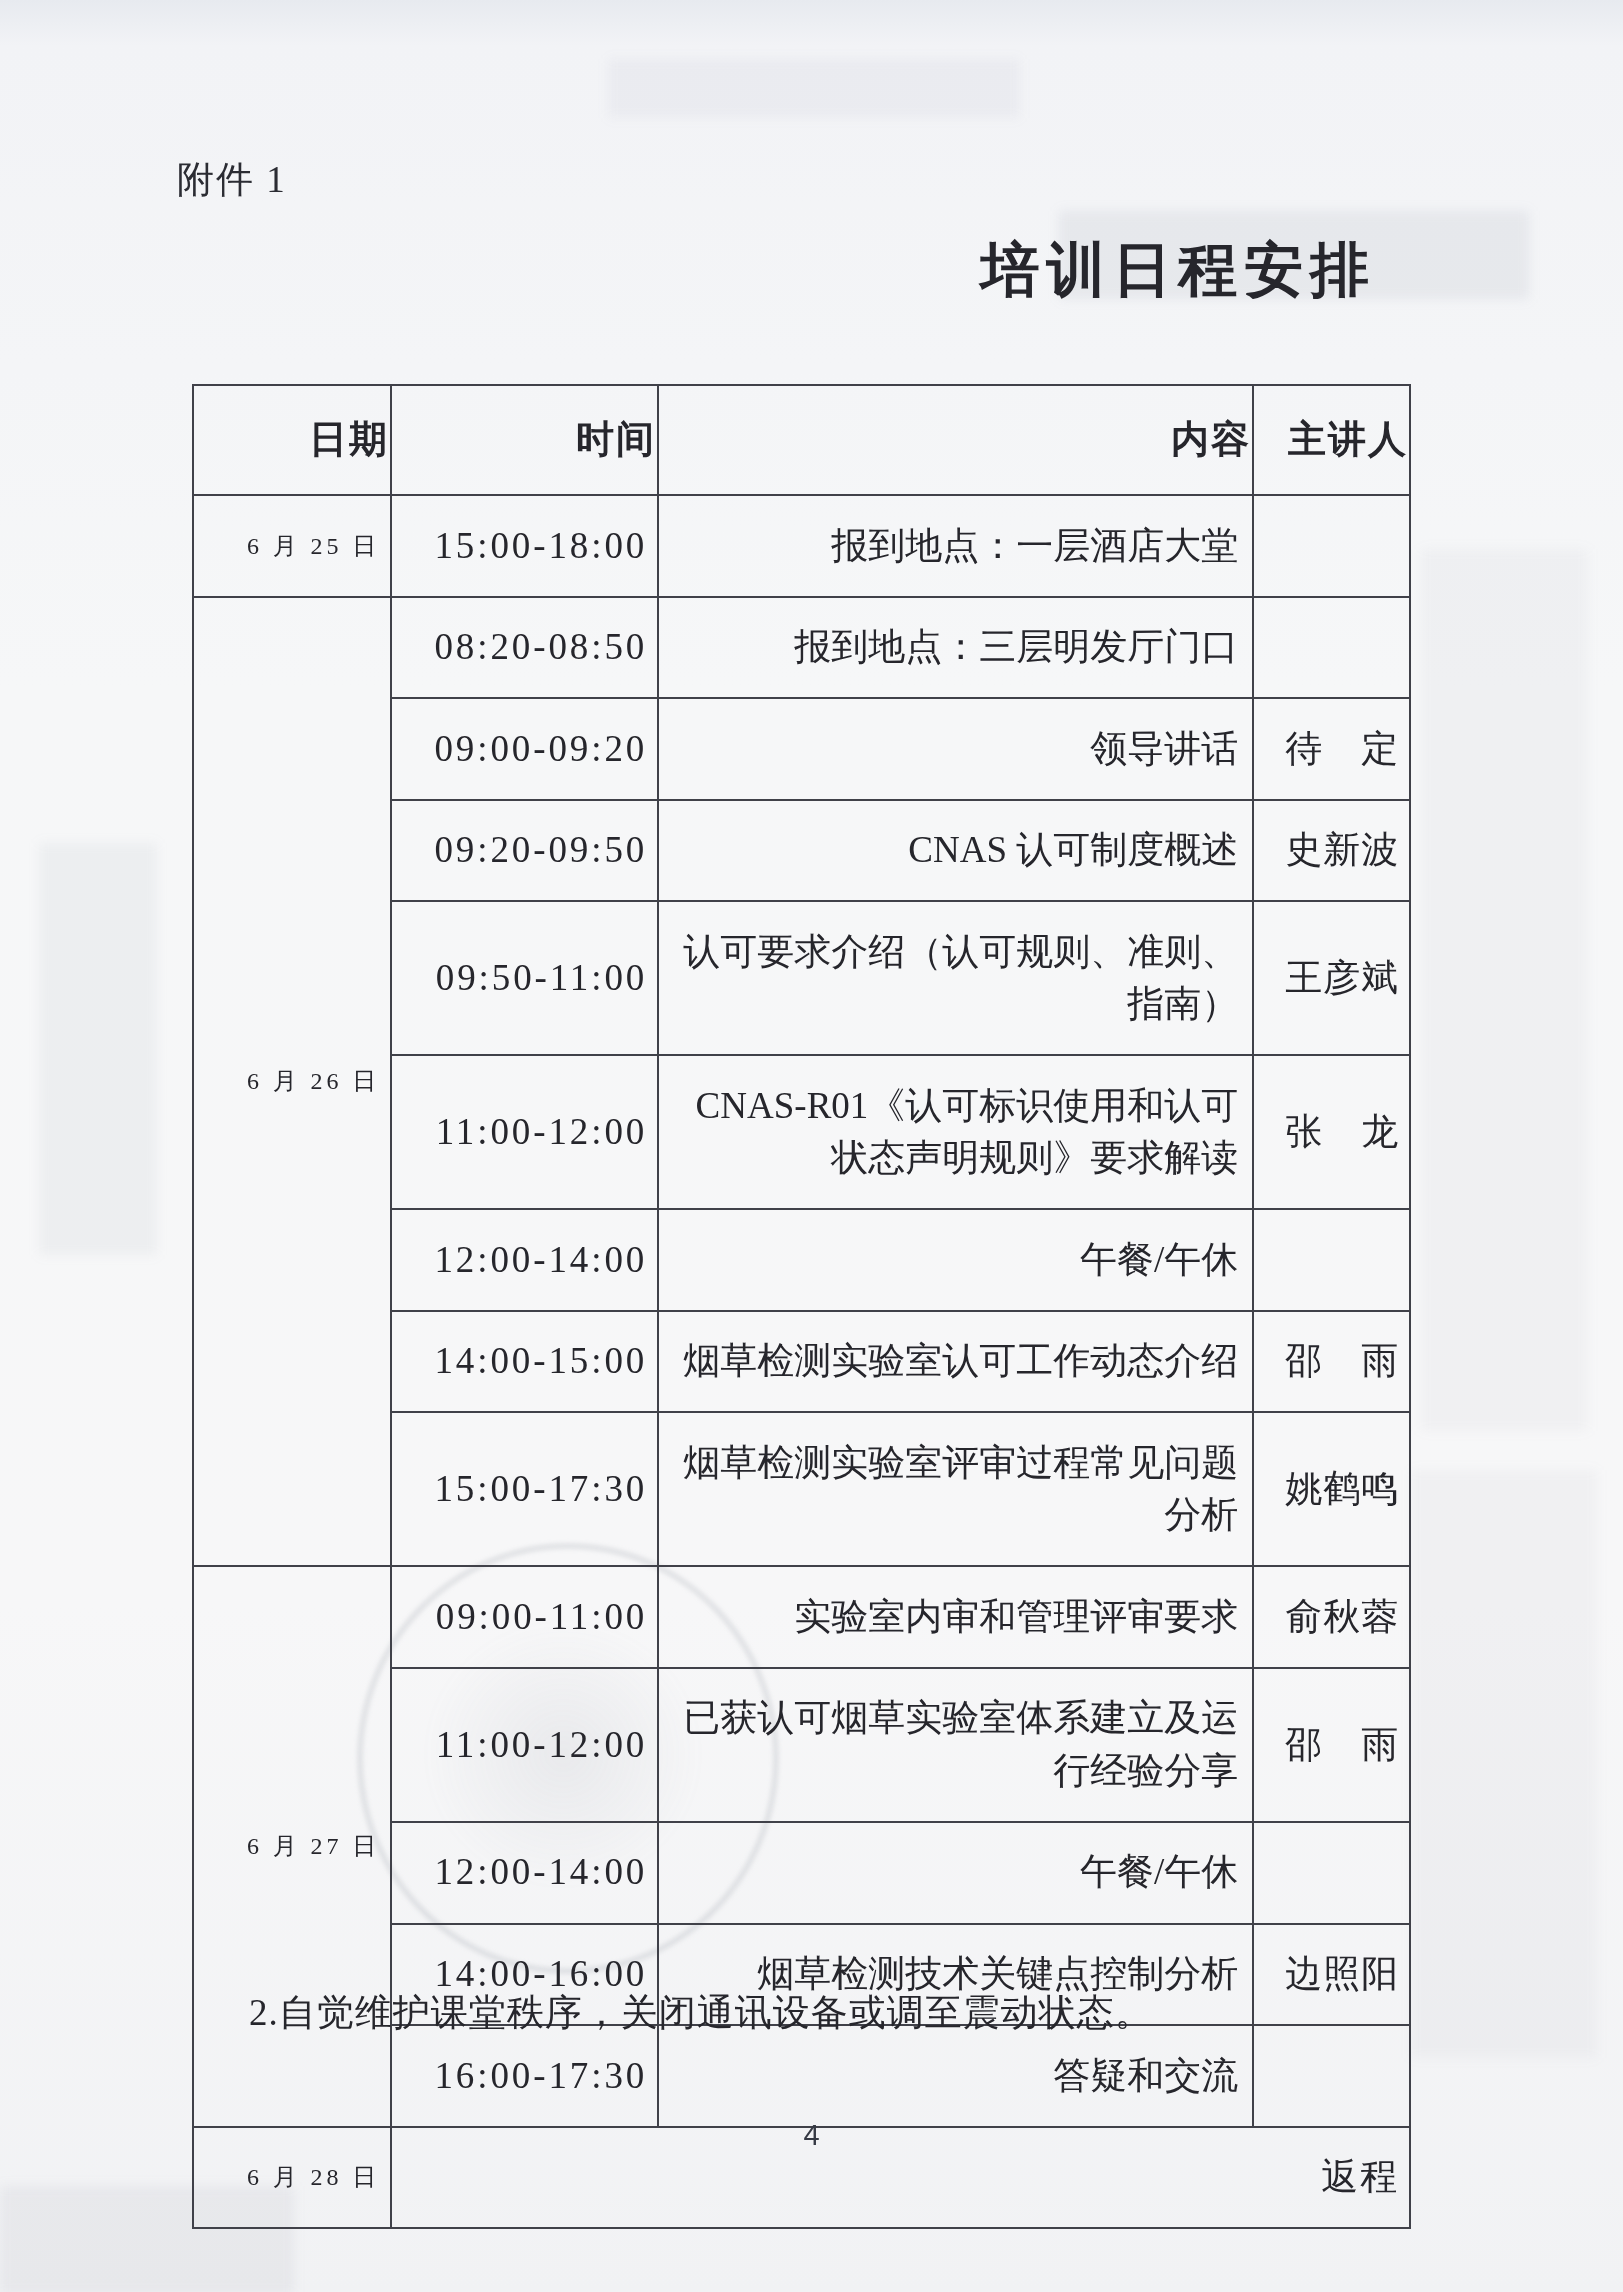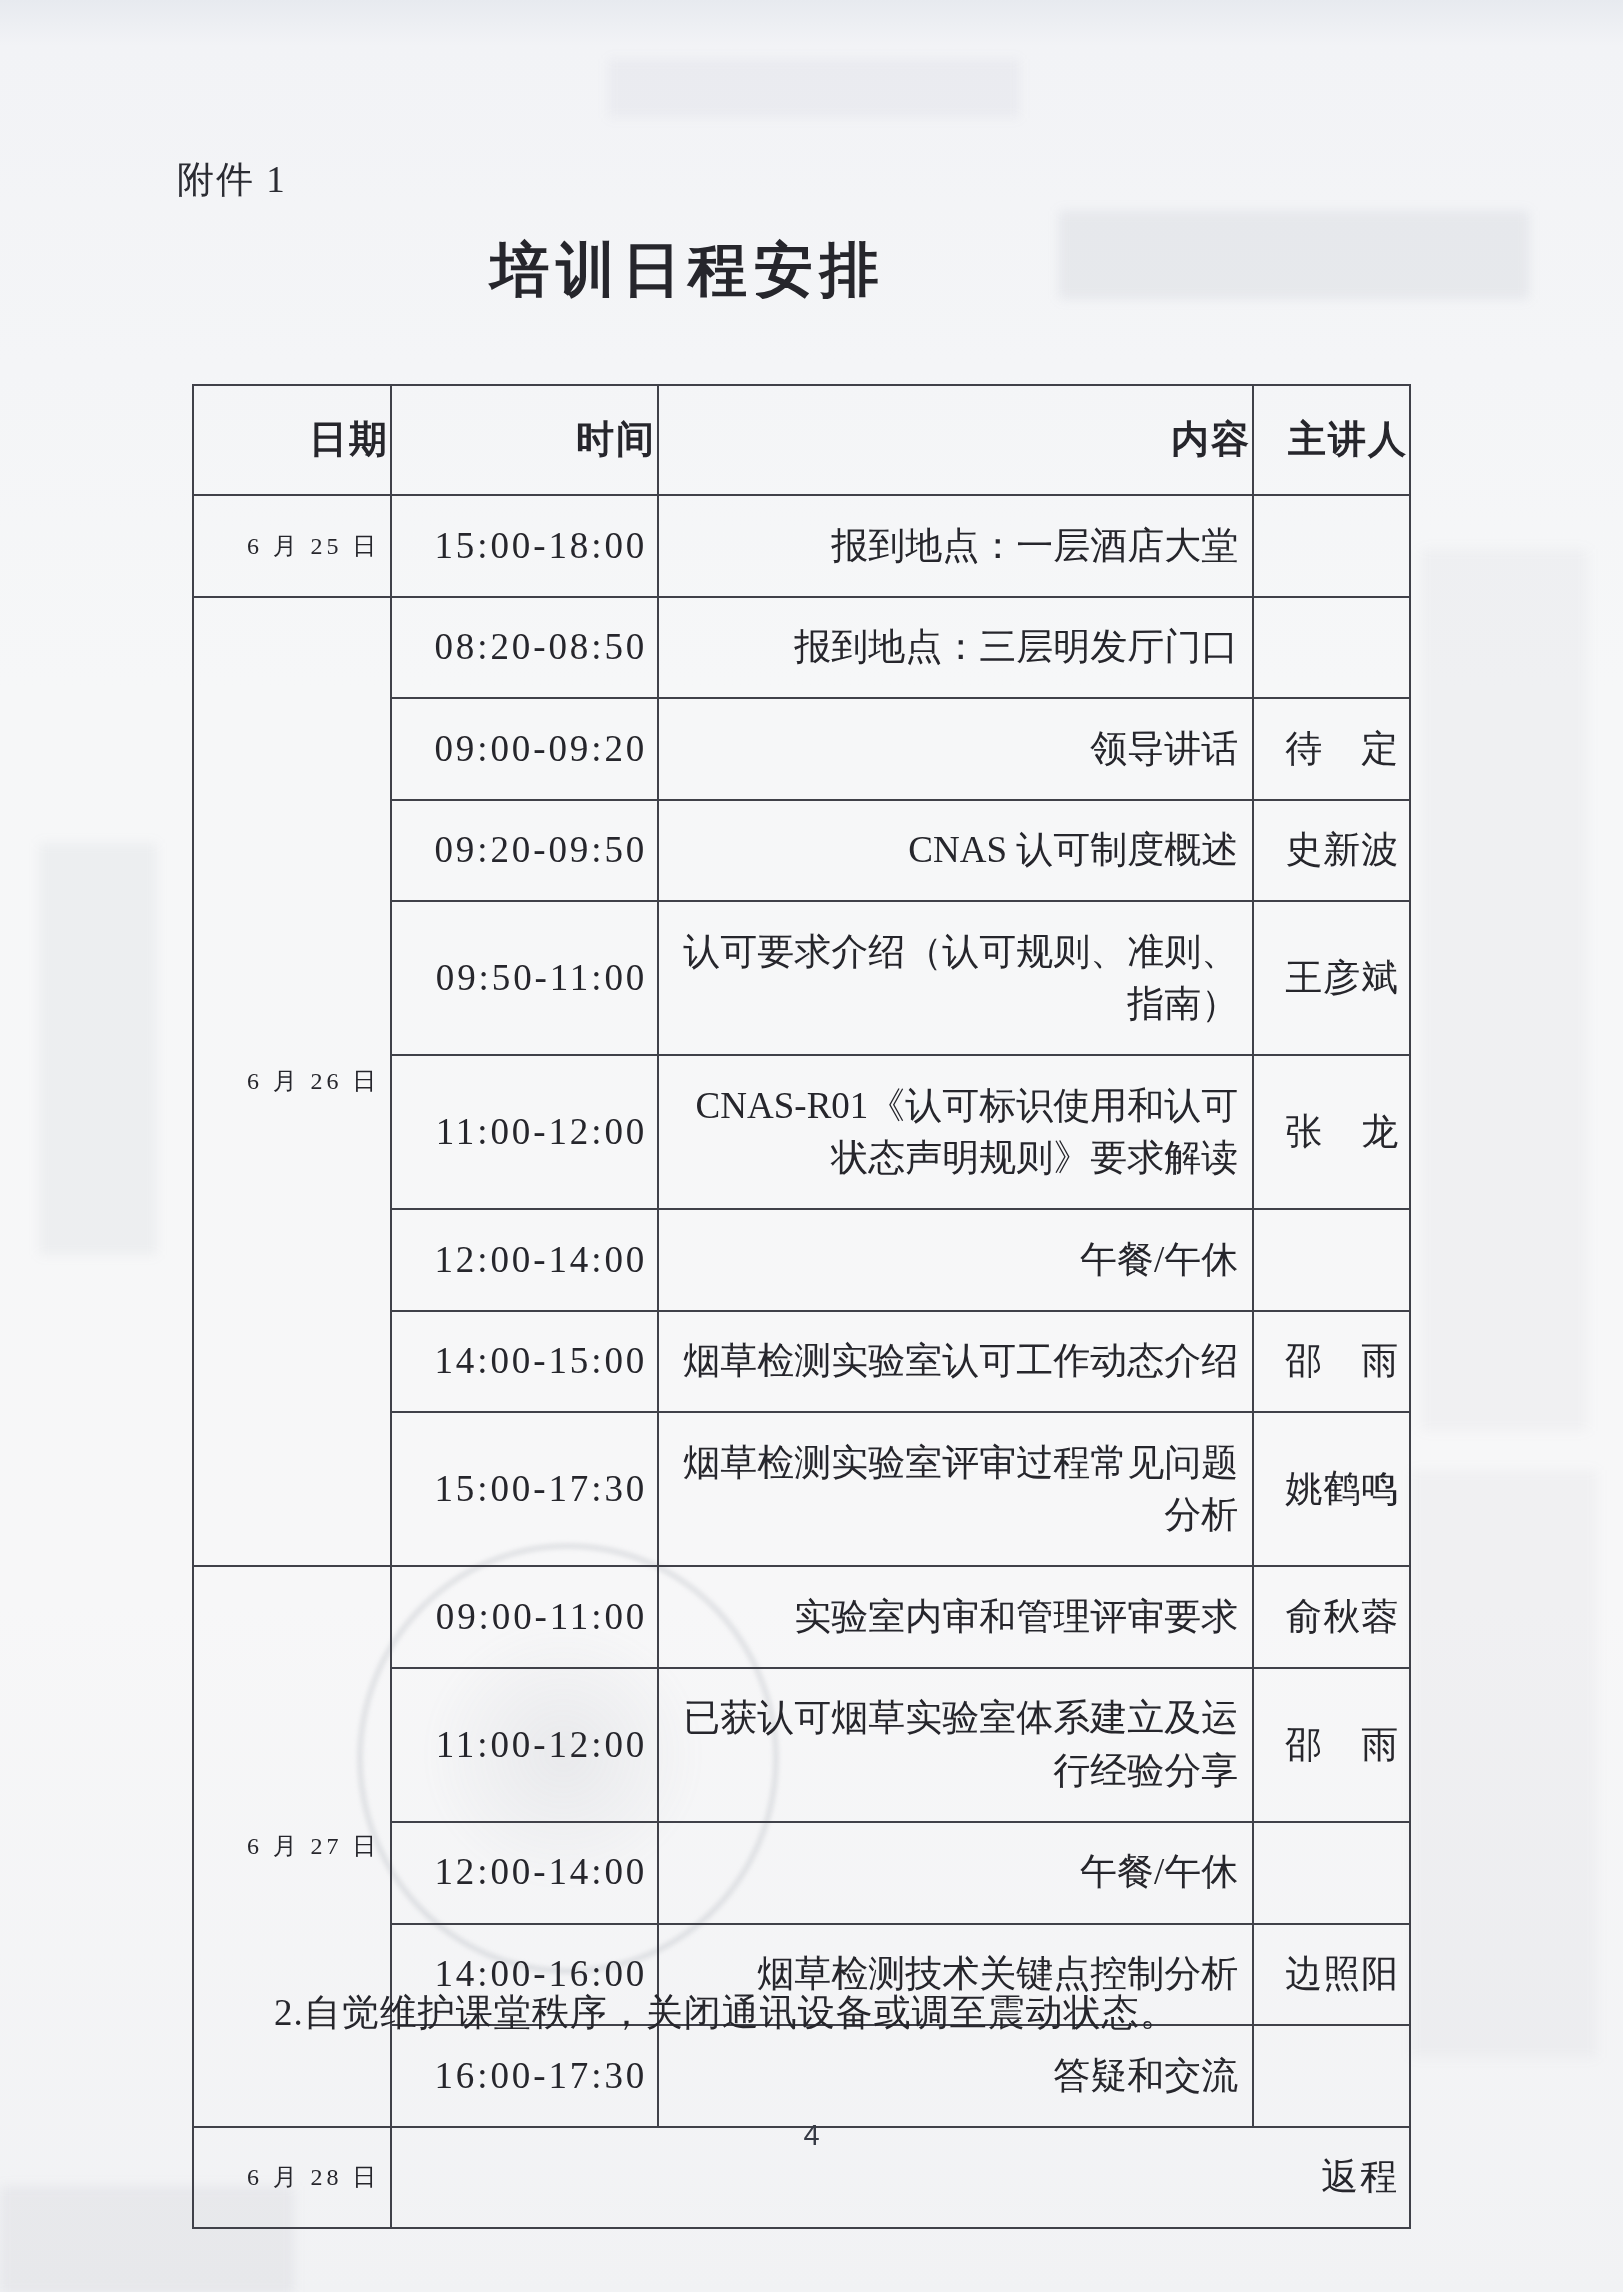--- a/index.html
+++ b/index.html
@@ -37,21 +37,21 @@
     filter:blur(4.9px);
     pointer-events:none;
   }
 
   .attachment{
     position:absolute;left:177px;top:155px;
     font-size:37px;letter-spacing:2px;color:#2b2c33;
   }
   .title{
     position:absolute;left:0;top:231px;width:1376px;margin:0;
-    text-align:center;
+    text-align:right;
     font-size:59px;font-weight:bold;letter-spacing:6.9px;color:#26262c;
   }
   table.schedule{
     position:absolute;left:192px;top:384px;
     width:1216px;
     border-collapse:collapse;
     table-layout:fixed;
     background:transparent;
   }
   table.schedule col.c-date{width:198px;}
@@ -76,21 +76,21 @@
   td.time-cell{letter-spacing:2.9px;white-space:nowrap;font-size:37px;}
   td.content-cell{padding:23.5px 13.7px;font-size:37px;}
   td.speaker-cell{font-size:37px;letter-spacing:1px;}
   td.merged-cell{font-size:37px;letter-spacing:2px;}
 
   .notes{
     position:absolute;left:192px;top:1988px;width:1235px;
     font-size:37px;color:#26262c;letter-spacing:1px;
   }
   .note-line{margin:0 0 25.5px 0;}
-  .note-line.indent{padding-left:82px;}
+  .note-line.indent{padding-left:57px;}
   .page-number{
     position:absolute;left:0;top:2119px;width:1623px;
     text-align:center;font-size:29px;color:#363a44;
     font-family:"Liberation Sans","DejaVu Sans",sans-serif;
   }
 </style>
 </head>
 <body>
 
 <div class="page">

